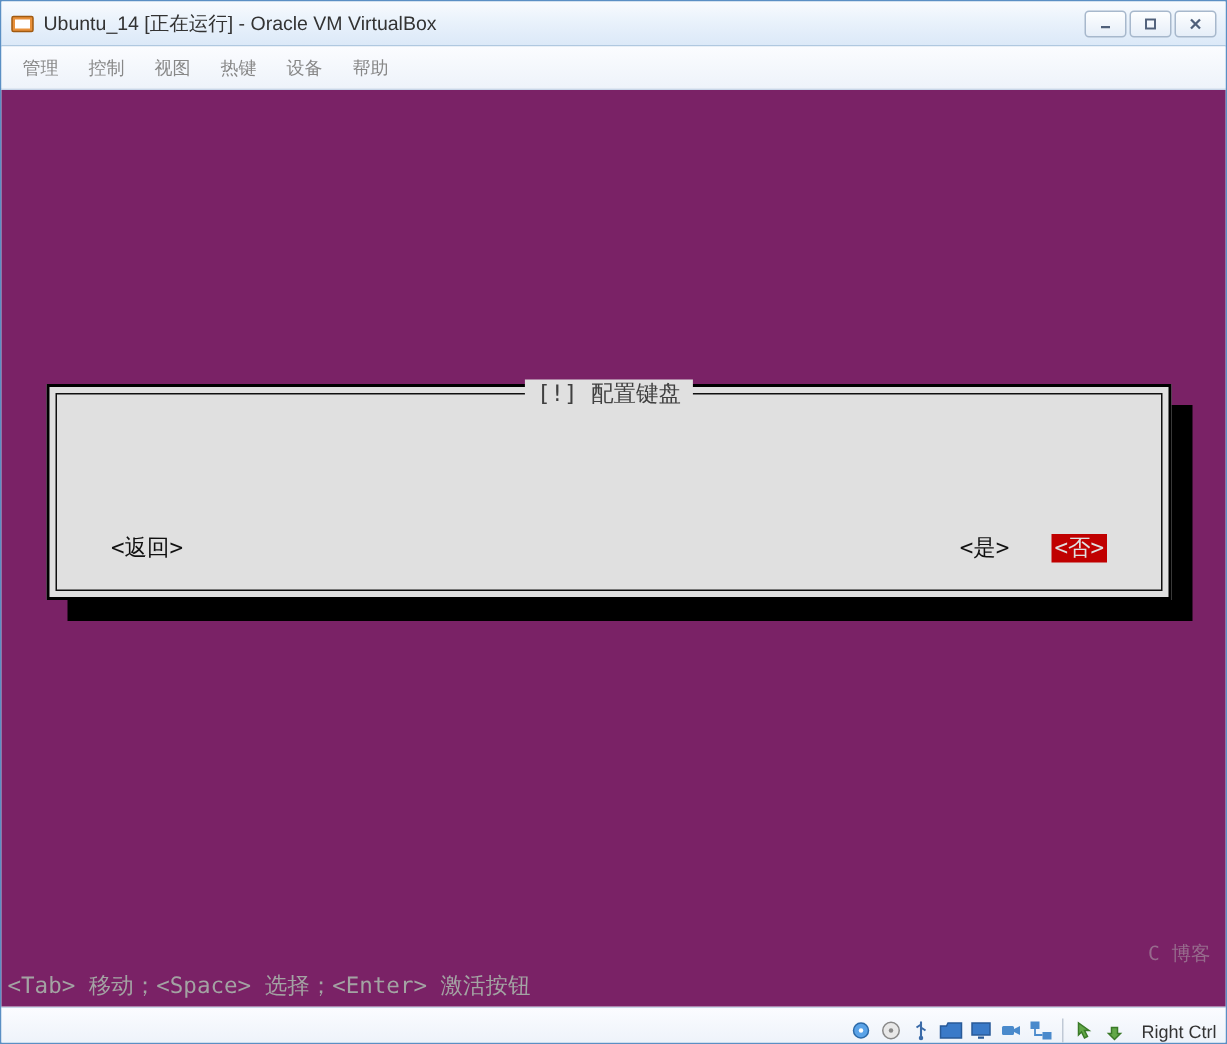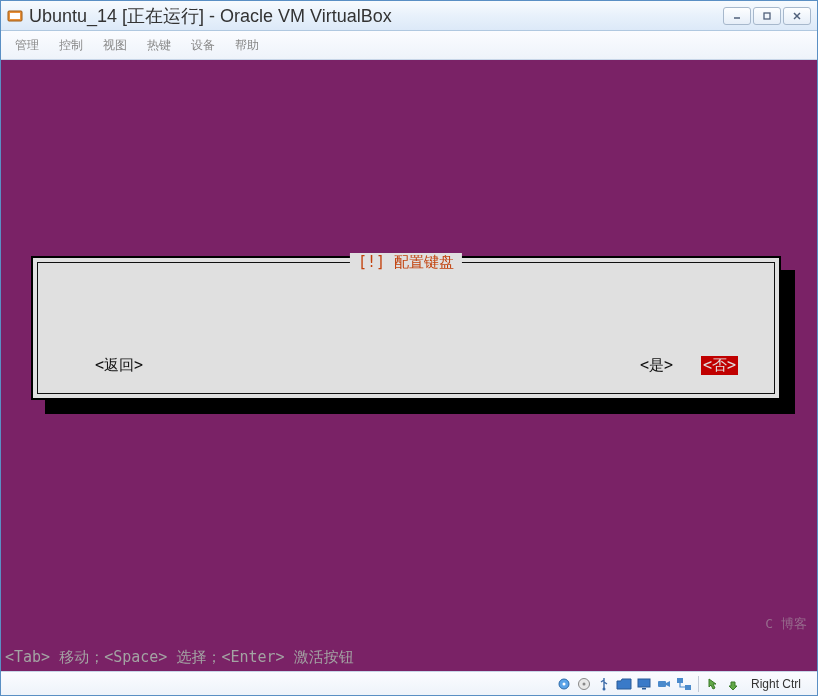--- a/index.html
+++ b/index.html
@@ -29,21 +29,21 @@
     .titlebar-icon {
       width: 16px;
       height: 16px;
       margin-right: 6px;
       display: inline-flex;
       align-items: center;
       justify-content: center;
     }
     .titlebar-title {
       flex: 1;
-      font-size: 18px;
+      font-size: 13px;
       color: #333;
     }
     .win-controls {
       display: flex;
       gap: 2px;
     }
     .win-btn {
       width: 28px;
       height: 18px;
       border: 1px solid #a7b8cc;
@@ -107,21 +107,21 @@
       position: relative;
       padding: 18px 20px 0 20px;
     }
     .dialog-title {
       position: absolute;
       top: -10px;
       left: 50%;
       transform: translateX(-50%);
       background: #e0e0e0;
       padding: 0 8px;
-      color: #c2410c;
+      color: #404040;
       font-size: 15px;
       font-family: "SimSun", monospace;
       white-space: nowrap;
     }
     .dialog-body {
       color: #101010;
       font-size: 15px;
       line-height: 22px;
       font-family: "SimSun", monospace;
     }
@@ -129,21 +129,21 @@
       display: flex;
       position: absolute;
       left: 0;
       right: 0;
       bottom: 18px;
       padding: 0 36px;
       font-size: 15px;
       font-family: "SimSun", monospace;
       color: #101010;
     }
-    .act-back { flex: 0 0 auto; cursor: pointer; margin-left: 21px; }
+    .act-back { flex: 0 0 auto; cursor: pointer; }
     .act-spacer { flex: 1; }
     .act-yes { margin-right: 28px; cursor: pointer; }
     .act-no {
       background: #c00000;
       color: #e0e0e0;
       padding: 0 2px;
       cursor: pointer;
     }
     .bottom-hint {
       position: absolute;
@@ -151,23 +151,23 @@
       left: 4px;
       color: #a3a3a3;
       font-size: 15px;
       font-family: "SimSun", monospace;
     }
     .statusbar {
       height: 24px;
       background: linear-gradient(to bottom, #fbfcff, #eef3fa);
       border-top: 1px solid #c8d6e8;
       display: flex;
-      align-items: center;
+      align-items: flex-end;
       justify-content: flex-end;
-      padding: 0 16px;
+      padding: 0 6px;
       gap: 4px;
     }
     .status-icon {
       width: 16px;
       height: 16px;
       display: inline-flex;
       align-items: center;
       justify-content: center;
       font-size: 12px;
     }
@@ -178,21 +178,21 @@
       margin: 0 2px;
     }
     .host-key {
       font-size: 12px;
       color: #333;
       margin-left: 6px;
     }
     .watermark {
       position: absolute;
       right: 10px;
-      bottom: 38px;
+      bottom: 26px;
       color: rgba(180,180,180,0.5);
       font-size: 13px;
       pointer-events: none;
     }
   </style>
 </head>
 <body>
 
 <div class="window">
 

